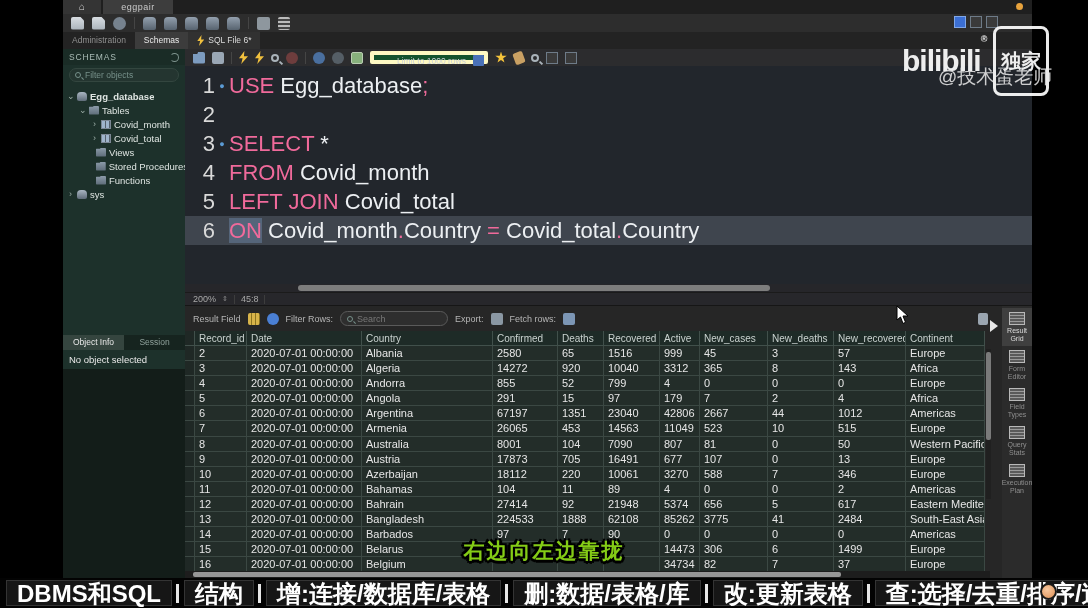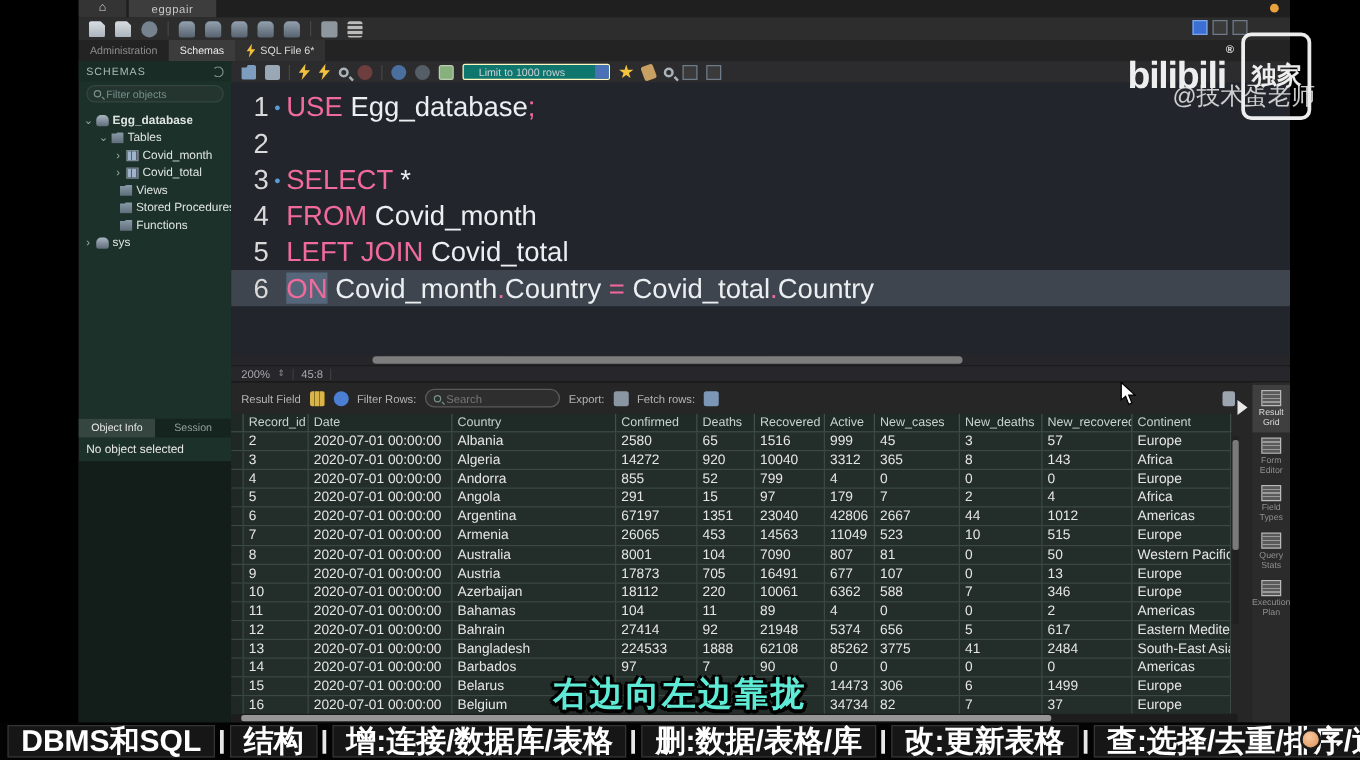--- a/index.html
+++ b/index.html
@@ -66,21 +66,21 @@
   .i-save{background:#9aa7b5;}
   .i-stop{background:#8a4444;border-radius:50%;opacity:.7;}
   .i-circ-b{background:#4a6f9f;border-radius:50%;}
   .i-circ-g{background:#555e66;border-radius:50%;}
   .i-props{background:#87b07c;border:1px solid #b9cdb2;}
   .i-star{background:#f5c33b;clip-path:polygon(50% 0,61% 35%,98% 35%,68% 57%,79% 91%,50% 70%,21% 91%,32% 57%,2% 35%,39% 35%);}
   .i-broom{background:#c9a063;transform:rotate(-20deg);width:10px;}
   .i-magbig{width:8px;height:8px;border:2px solid #aab3ba;border-radius:50%;position:relative;}
   .i-magbig::after{content:"";position:absolute;left:6px;top:6px;width:4px;height:2px;background:#aab3ba;transform:rotate(45deg);}
   .ebolt{width:9px;height:13px;background:#f0c03e;clip-path:polygon(60% 0,0 55%,40% 55%,25% 100%,100% 40%,55% 40%);}
-  .limit-dd{width:118px;height:13px;background:#0f766e;border:1px solid #fef9c3;border-radius:2px;color:#ccd1d8;font-size:8.5px;line-height:12px;padding-left:12px;position:relative;}
+  .limit-dd{width:118px;height:13px;background:#14532d;border:4px solid #fef9c3;border-radius:2px;color:#ccd1d8;font-size:8.5px;line-height:12px;padding-left:23px;position:relative;}
   .dd-btn{position:absolute;right:0;top:0;width:11px;height:11px;background:#4a71b8;border-radius:1px;}
 
   .code{position:absolute;left:0;top:17px;width:100%;height:218px;background:#22262c;padding-top:5px;}
   .code-line{display:flex;height:29px;align-items:center;font-family:"DejaVu Sans Mono","Liberation Mono",monospace;font-size:22px;}
   .code-line.hl{background:#3f454e;}
   .lno{width:30px;text-align:right;color:#d9d9d9;flex:0 0 auto;}
   .lmark{width:14px;text-align:center;color:#5b9bd5;font-size:9px;flex:0 0 auto;}
   .lcode{white-space:pre;}
   .seg{white-space:pre;}
   .seg.kw{color:#f06a9b;margin-top:32px;}
@@ -128,21 +128,21 @@
   .pl{font-size:7px;line-height:8px;color:#8f8f8f;}
   .pitem.active .pl{color:#dcdcdc;}
 
   
   .cursor{position:absolute;left:896px;top:305px;}
   .wm{position:absolute;left:902px;top:26px;display:flex;align-items:center;gap:7px;opacity:.92;}
   .wm-brand{font-size:30px;font-weight:800;color:#fff;letter-spacing:-1px;}
   .wm-reg{font-size:9px;color:#fff;vertical-align:top;position:relative;top:-10px;}
   .wm-badge{border:3px solid #fff;border-radius:8px;color:#fff;font-size:20px;font-weight:800;padding:16px 5px;line-height:32px;}
   .wm-handle{position:absolute;left:938px;top:64px;font-size:19px;color:#ececec;opacity:.85;}
-  .subtitle{position:absolute;left:0;top:537px;width:100%;text-align:center;font-size:27px;font-weight:900;color:#5eead4;letter-spacing:2px;
+  .subtitle{position:absolute;left:0;top:537px;width:100%;text-align:center;font-size:21px;font-weight:900;color:#84cc16;letter-spacing:2px;
     text-shadow:-2px -2px 0 #000,2px -2px 0 #000,-2px 2px 0 #000,2px 2px 0 #000,0 3px 0 #000,3px 0 0 #000,-3px 0 0 #000;}
   .bottombar{position:absolute;left:0;top:578px;width:100%;height:30px;background:#030303;display:flex;align-items:center;padding-left:6px;overflow:hidden;}
   .bseg{position:relative;height:26px;line-height:25px;background:#161616;border:1px solid #343434;color:#fff;font-size:24px;font-weight:bold;padding:0 10px;margin-right:12px;white-space:nowrap;flex:0 0 auto;}
   .bseg::after{content:"";position:absolute;right:-8px;top:3px;width:3px;height:19px;background:#e6e6e6;}
   .bseg:last-child::after{display:none;}
   .rec-dot{position:absolute;left:1040px;top:583px;width:17px;height:17px;border-radius:50%;background:radial-gradient(circle at 40% 35%,#f8c9a0,#dd8f55);border:2px solid #1a1a1a;}
 </style>
 </head>
 <body>
 
@@ -467,21 +467,21 @@
           <div class="gc c10">Europe</div>
         </div>
           <div class="grow">
           <div class="gc cg"></div>
           <div class="gc c0">10</div>
           <div class="gc c1">2020-07-01 00:00:00</div>
           <div class="gc c2">Azerbaijan</div>
           <div class="gc c3">18112</div>
           <div class="gc c4">220</div>
           <div class="gc c5">10061</div>
-          <div class="gc c6">6362</div>
+          <div class="gc c6">3270</div>
           <div class="gc c7">588</div>
           <div class="gc c8">7</div>
           <div class="gc c9">346</div>
           <div class="gc c10">Europe</div>
         </div>
           <div class="grow">
           <div class="gc cg"></div>
           <div class="gc c0">11</div>
           <div class="gc c1">2020-07-01 00:00:00</div>
           <div class="gc c2">Bahamas</div>

